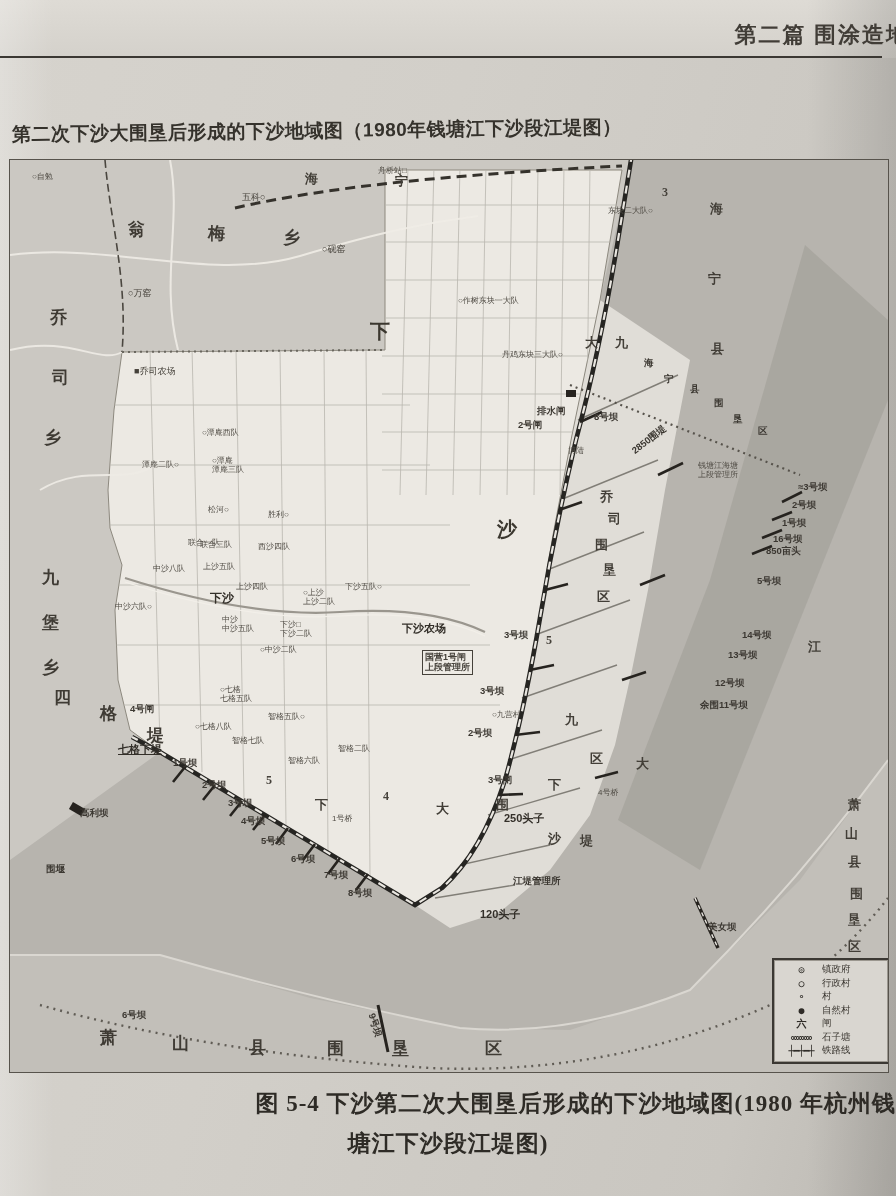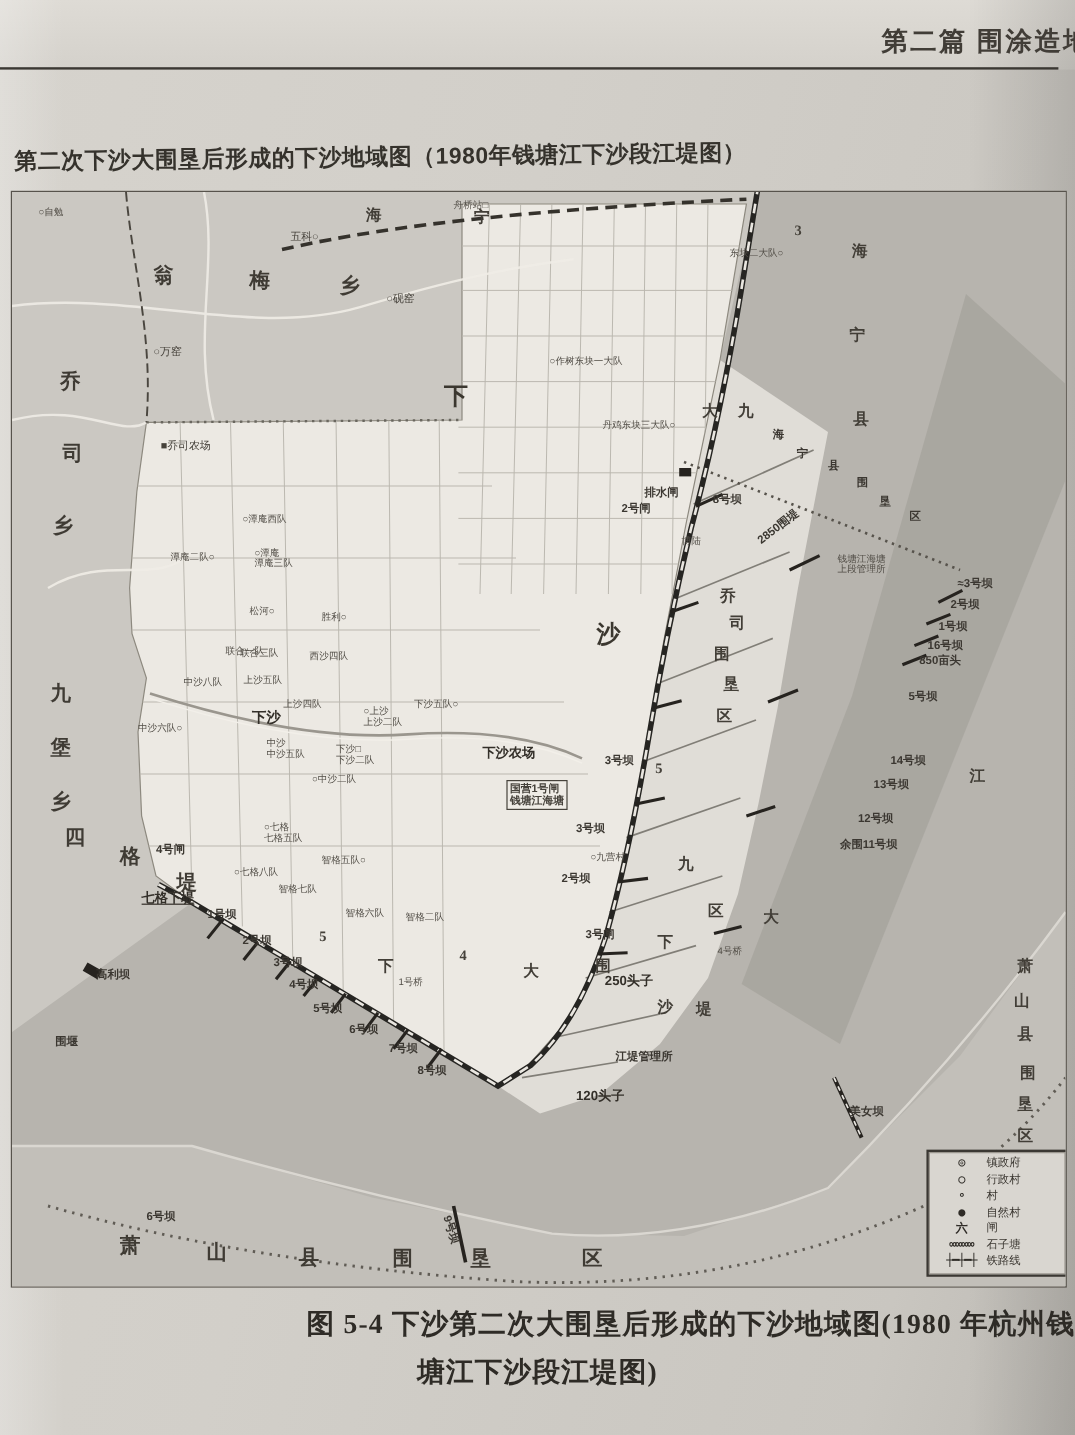--- a/index.html
+++ b/index.html
@@ -295,30 +295,30 @@
     <div class="map-label dam" style="left: 782px; top: 340px;">2号坝</div>
     <div class="map-label dam" style="left: 772px; top: 358px;">1号坝</div>
     <div class="map-label dam" style="left: 763px; top: 374px;">16号坝</div>
     <div class="map-label dam" style="left: 756px; top: 386px;">850亩头</div>
     <div class="map-label dam" style="left: 747px; top: 416px;">5号坝</div>
     <div class="map-label dam" style="left: 732px; top: 470px;">14号坝</div>
     <div class="map-label dam" style="left: 718px; top: 490px;">13号坝</div>
     <div class="map-label dam" style="left: 705px; top: 518px;">12号坝</div>
     <div class="map-label dam" style="left: 690px; top: 540px;">余围11号坝</div>
     <div class="map-label boxed" style="left: 412px; top: 490px;">国营1号闸
-钱塘江海塘</div>
+上段管理所</div>
     <div class="map-label dam" style="left: 494px; top: 470px;">3号坝</div>
     <div class="map-label num" style="left: 536px; top: 474px;">5</div>
     <div class="map-label tiny" style="left: 210px; top: 525px;">○七格
 七格五队</div>
     <div class="map-label dam" style="left: 120px; top: 544px;">4号闸</div>
     <div class="map-label tiny" style="left: 185px; top: 562px;">○七格八队</div>
     <div class="map-label tiny" style="left: 258px; top: 552px;">智格五队○</div>
     <div class="map-label tiny" style="left: 222px; top: 576px;">智格七队</div>
-    <div class="map-label tiny" style="left: 328px; top: 600px;">智格二队</div>
+    <div class="map-label tiny" style="left: 328px; top: 584px;">智格二队</div>
     <div class="map-label tiny" style="left: 278px; top: 596px;">智格六队</div>
     <div class="map-label head" style="left: 108px; top: 583px; text-decoration: underline;">七格下堤</div>
     <div class="map-label dam" style="left: 470px; top: 526px;">3号坝</div>
     <div class="map-label tiny" style="left: 482px; top: 550px;">○九营村</div>
     <div class="map-label dam" style="left: 458px; top: 568px;">2号坝</div>
     <div class="map-label dam" style="left: 478px; top: 615px;">3号闸</div>
     <div class="map-label dam" style="left: 163px; top: 598px;">1号坝</div>
     <div class="map-label dam" style="left: 192px; top: 620px;">2号坝</div>
     <div class="map-label dam" style="left: 218px; top: 638px;">3号坝</div>
     <div class="map-label dam" style="left: 231px; top: 656px;">4号坝</div>

